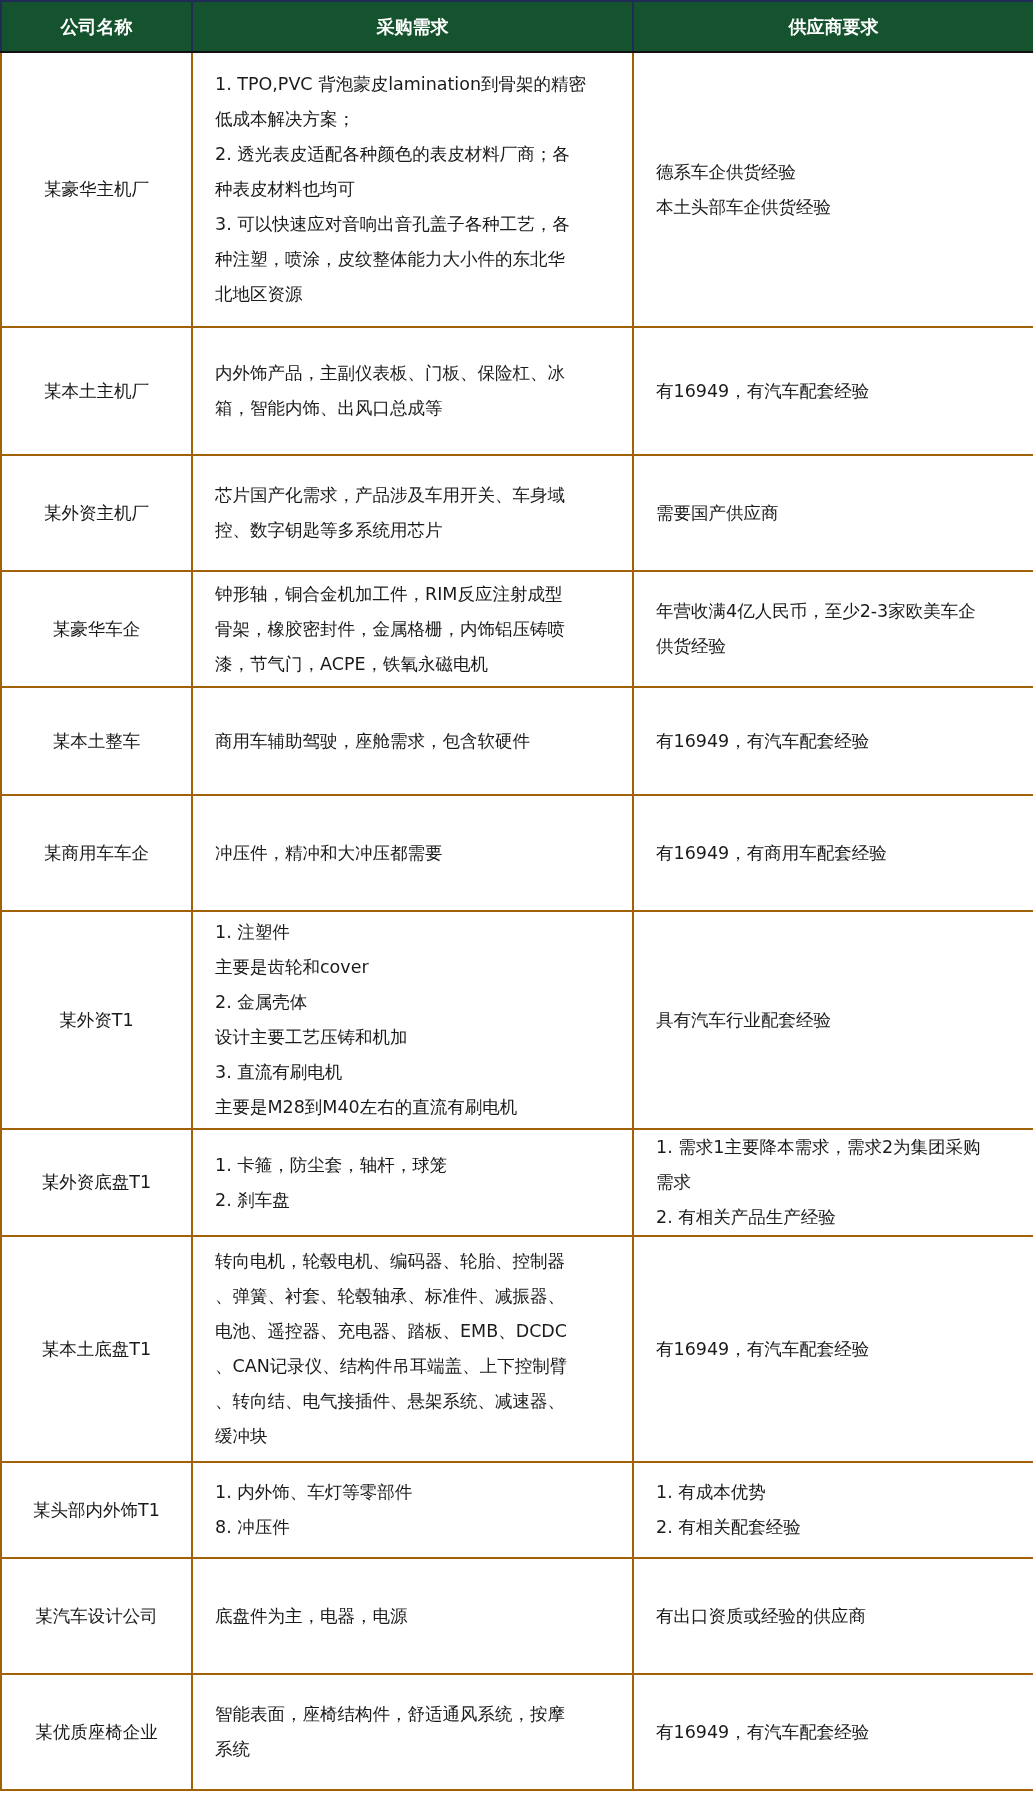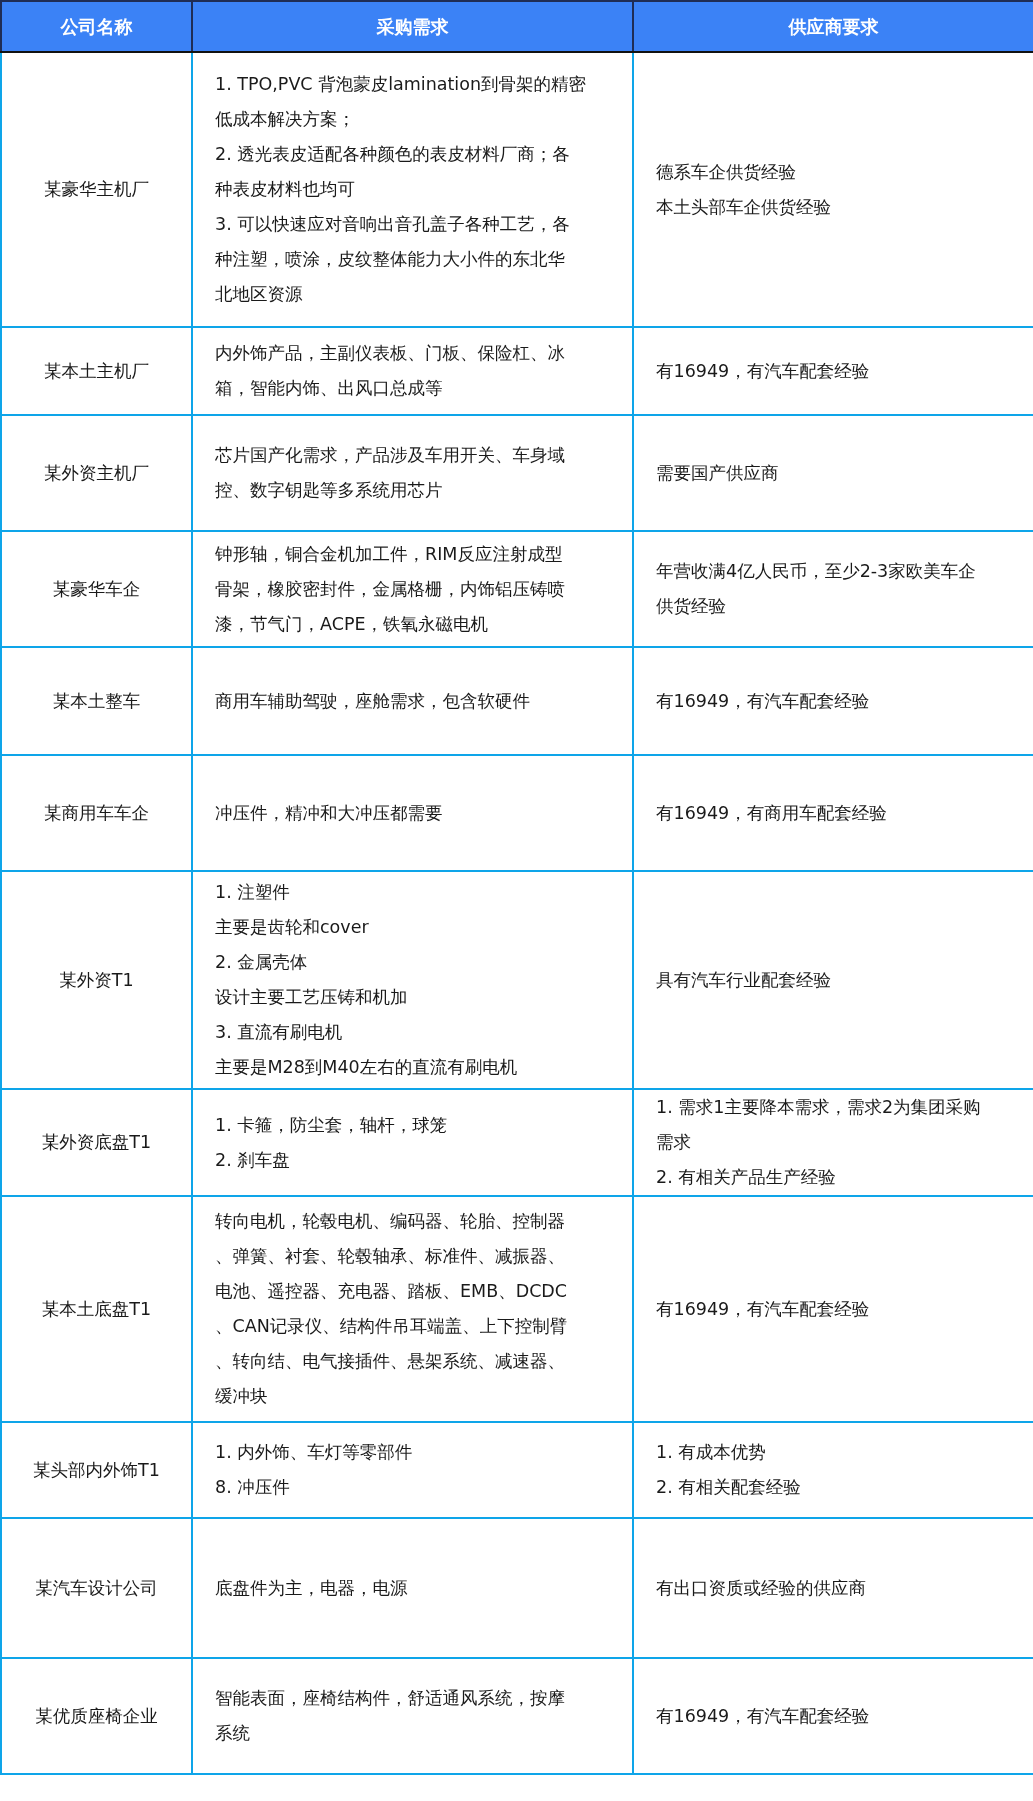--- a/index.html
+++ b/index.html
@@ -10,32 +10,32 @@
       border-collapse: collapse;
       table-layout: fixed;
       font-family: "DejaVu Sans", "Liberation Sans", sans-serif;
       font-size: 17.5px;
       color: #1a1a1a;
     }
     .tbl col.c1 { width: 191px; }
     .tbl col.c2 { width: 441px; }
     .tbl col.c3 { width: 401px; }
     .tbl th {
-      background: #3b82f6;
+      background: #14532d;
       color: #ffffff;
       font-weight: bold;
       height: 49px;
       font-size: 18px;
       text-align: center;
       border: 2px solid #1f2d55;
       border-bottom: 2px solid #111;
       padding: 0;
     }
     .tbl td {
-      border: 2px solid #0ea5e9;
+      border: 2px solid #a16207;
       vertical-align: middle;
       padding: 0 12px 0 22px;
       line-height: 35px;
     }
     .tbl td.name { text-align: center; padding: 0 6px; }
     .line { display: block; white-space: nowrap; }
   </style>
 </head>
 <body>
 
@@ -62,21 +62,21 @@
           <span class="line">种表皮材料也均可</span>
           <span class="line">3. 可以快速应对音响出音孔盖子各种工艺，各</span>
           <span class="line">种注塑，喷涂，皮纹整体能力大小件的东北华</span>
           <span class="line">北地区资源</span>
         </td>
         <td>
           <span class="line">德系车企供货经验</span>
           <span class="line">本土头部车企供货经验</span>
         </td>
       </tr>
-      <tr style="height: 88px;">
+      <tr style="height: 128px;">
         <td class="name">某本土主机厂</td>
         <td>
           <span class="line">内外饰产品，主副仪表板、门板、保险杠、冰</span>
           <span class="line">箱，智能内饰、出风口总成等</span>
         </td>
         <td>
           <span class="line">有16949，有汽车配套经验</span>
         </td>
       </tr>
       <tr style="height: 116px;">
@@ -163,21 +163,21 @@
         <td class="name">某头部内外饰T1</td>
         <td>
           <span class="line">1. 内外饰、车灯等零部件</span>
           <span class="line">8. 冲压件</span>
         </td>
         <td>
           <span class="line">1. 有成本优势</span>
           <span class="line">2. 有相关配套经验</span>
         </td>
       </tr>
-      <tr style="height: 140px;">
+      <tr style="height: 116px;">
         <td class="name">某汽车设计公司</td>
         <td>
           <span class="line">底盘件为主，电器，电源</span>
         </td>
         <td>
           <span class="line">有出口资质或经验的供应商</span>
         </td>
       </tr>
       <tr style="height: 116px;">
         <td class="name">某优质座椅企业</td>

